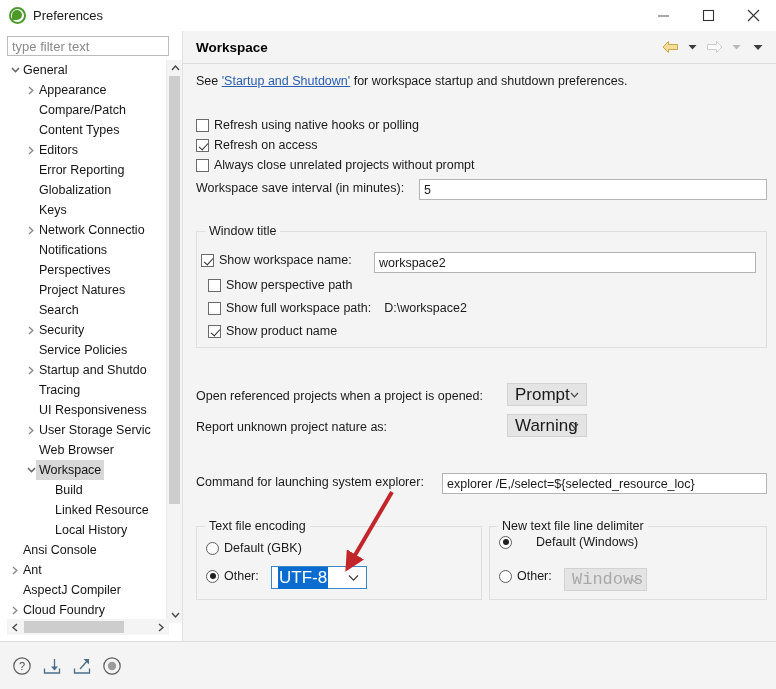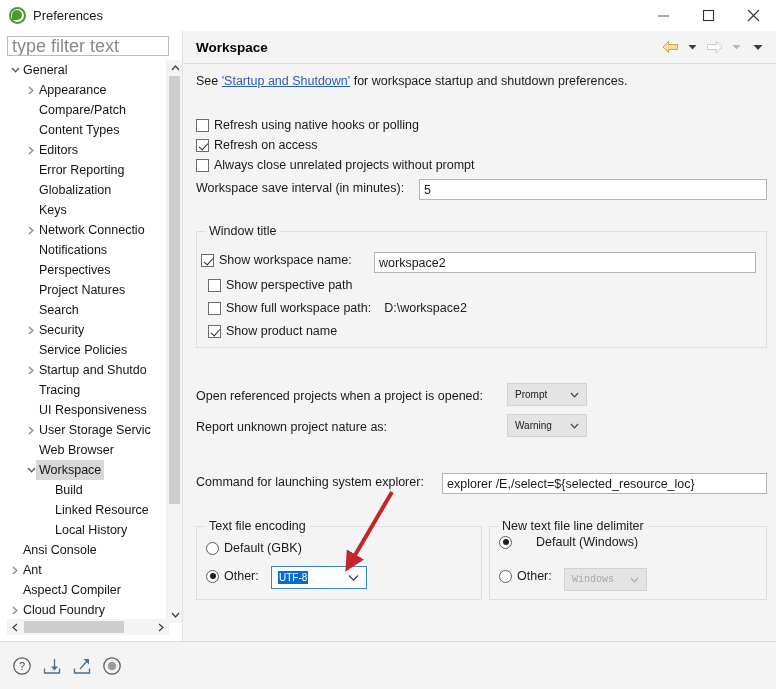--- a/index.html
+++ b/index.html
@@ -58,21 +58,21 @@
     width: 182px; height: 610px;
     background: #ffffff;
   }
   .filter-box {
     position: absolute; left: 7px; top: 5px;
     width: 162px; height: 20px;
     border: 1px solid #bcbcbc;
     background: #ffffff;
     box-sizing: border-box;
     font-family: "Liberation Sans", sans-serif;
-    font-size: 18px;
+    font-size: 13px;
     color: #1a1a1a;
     padding: 0 4px;
     outline: none;
   }
   .filter-box::placeholder { color: #8a8a8a; }
 
   .tree {
     position: absolute; left: 7px; top: 29px;
     width: 162px; height: 563px;
     overflow: hidden;
@@ -256,21 +256,21 @@
   }
 
   
   .combo {
     position: absolute;
     background: #e4e4e4;
     border: 1px solid #d2d2d2;
     box-sizing: border-box;
     display: flex; align-items: center;
     height: 23px;
-    font-size: 10px;
+    font-size: 17px;
     color: #1a1a1a;
   }
   .combo .cval { margin-left: 7px; white-space: nowrap; }
   .combo .carrow {
     position: absolute; right: 7px; top: 50%;
     transform: translateY(-50%);
     color: #444;
     display: flex;
   }
   .combo.disabled { color: #a8a8a8; }

